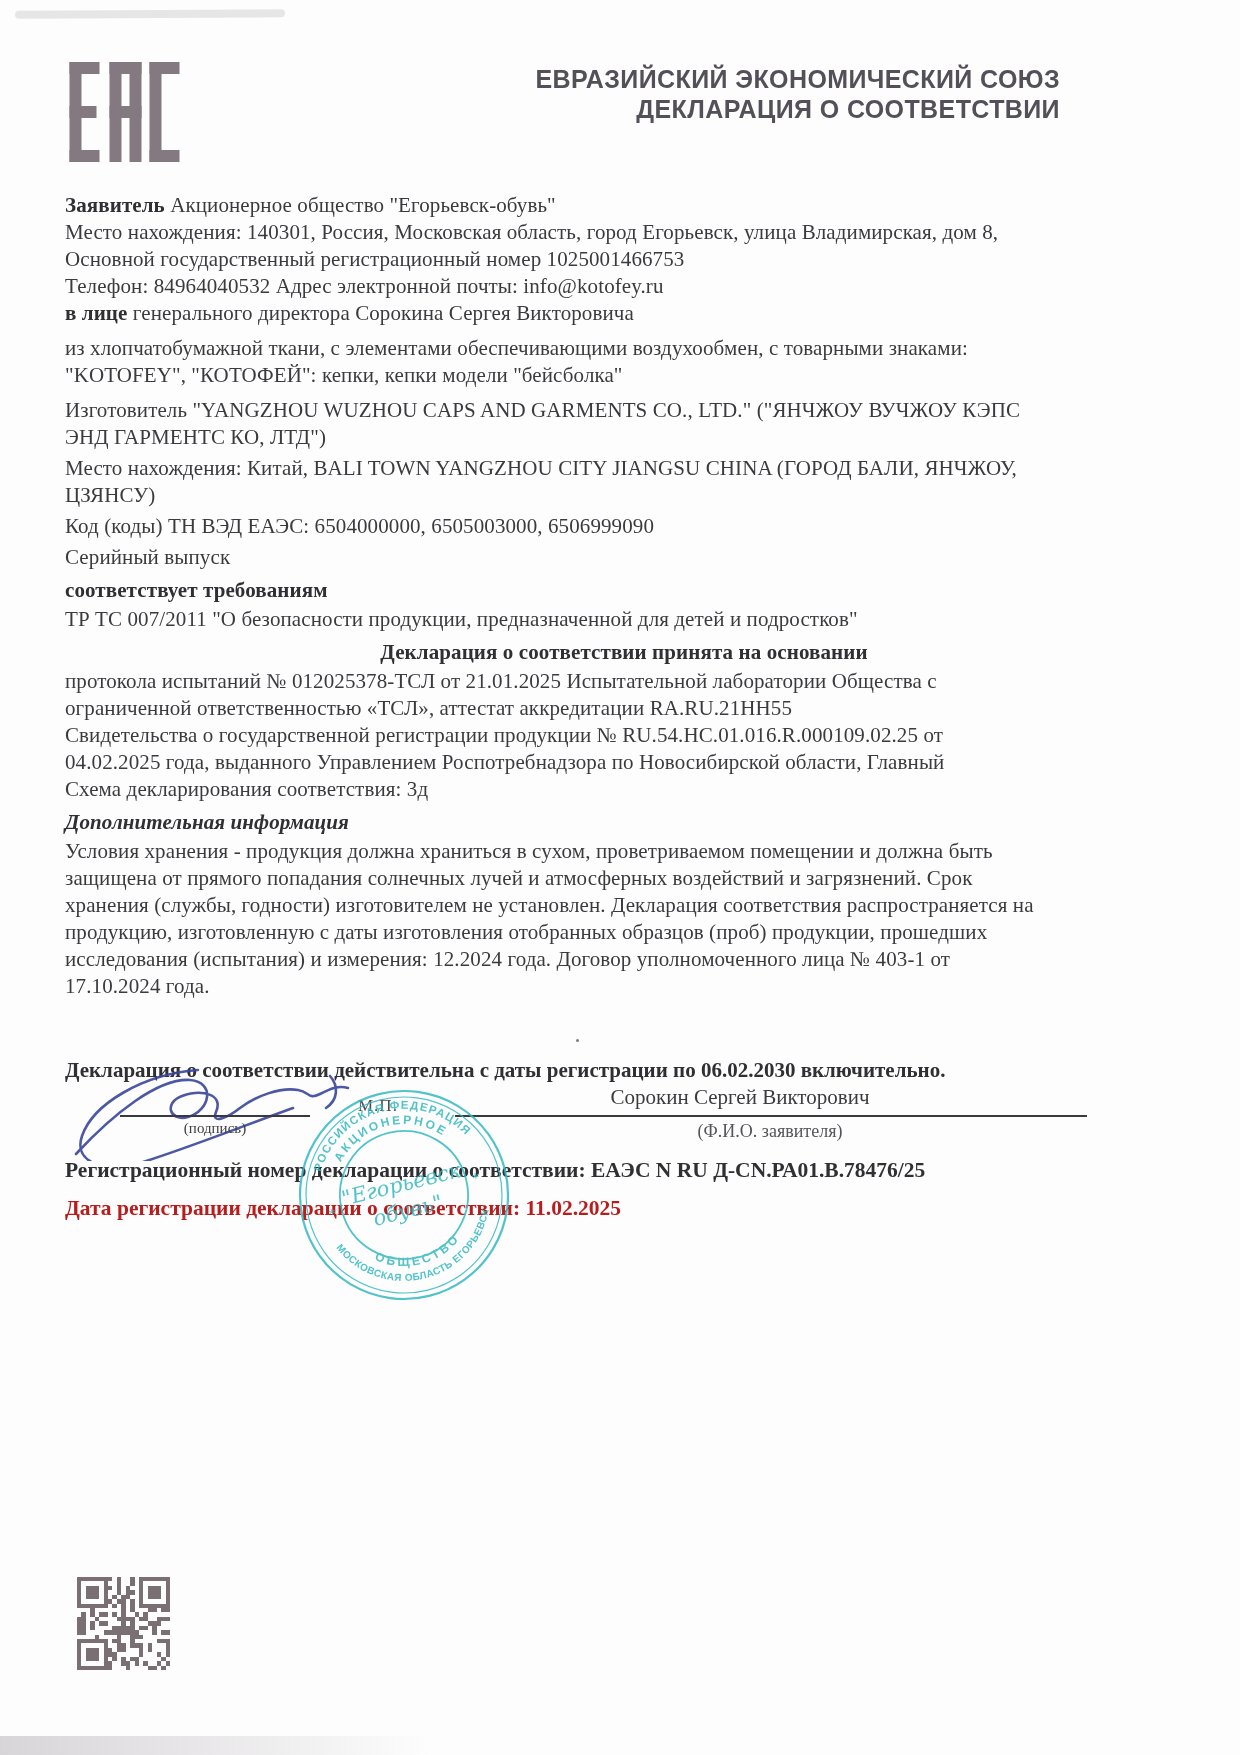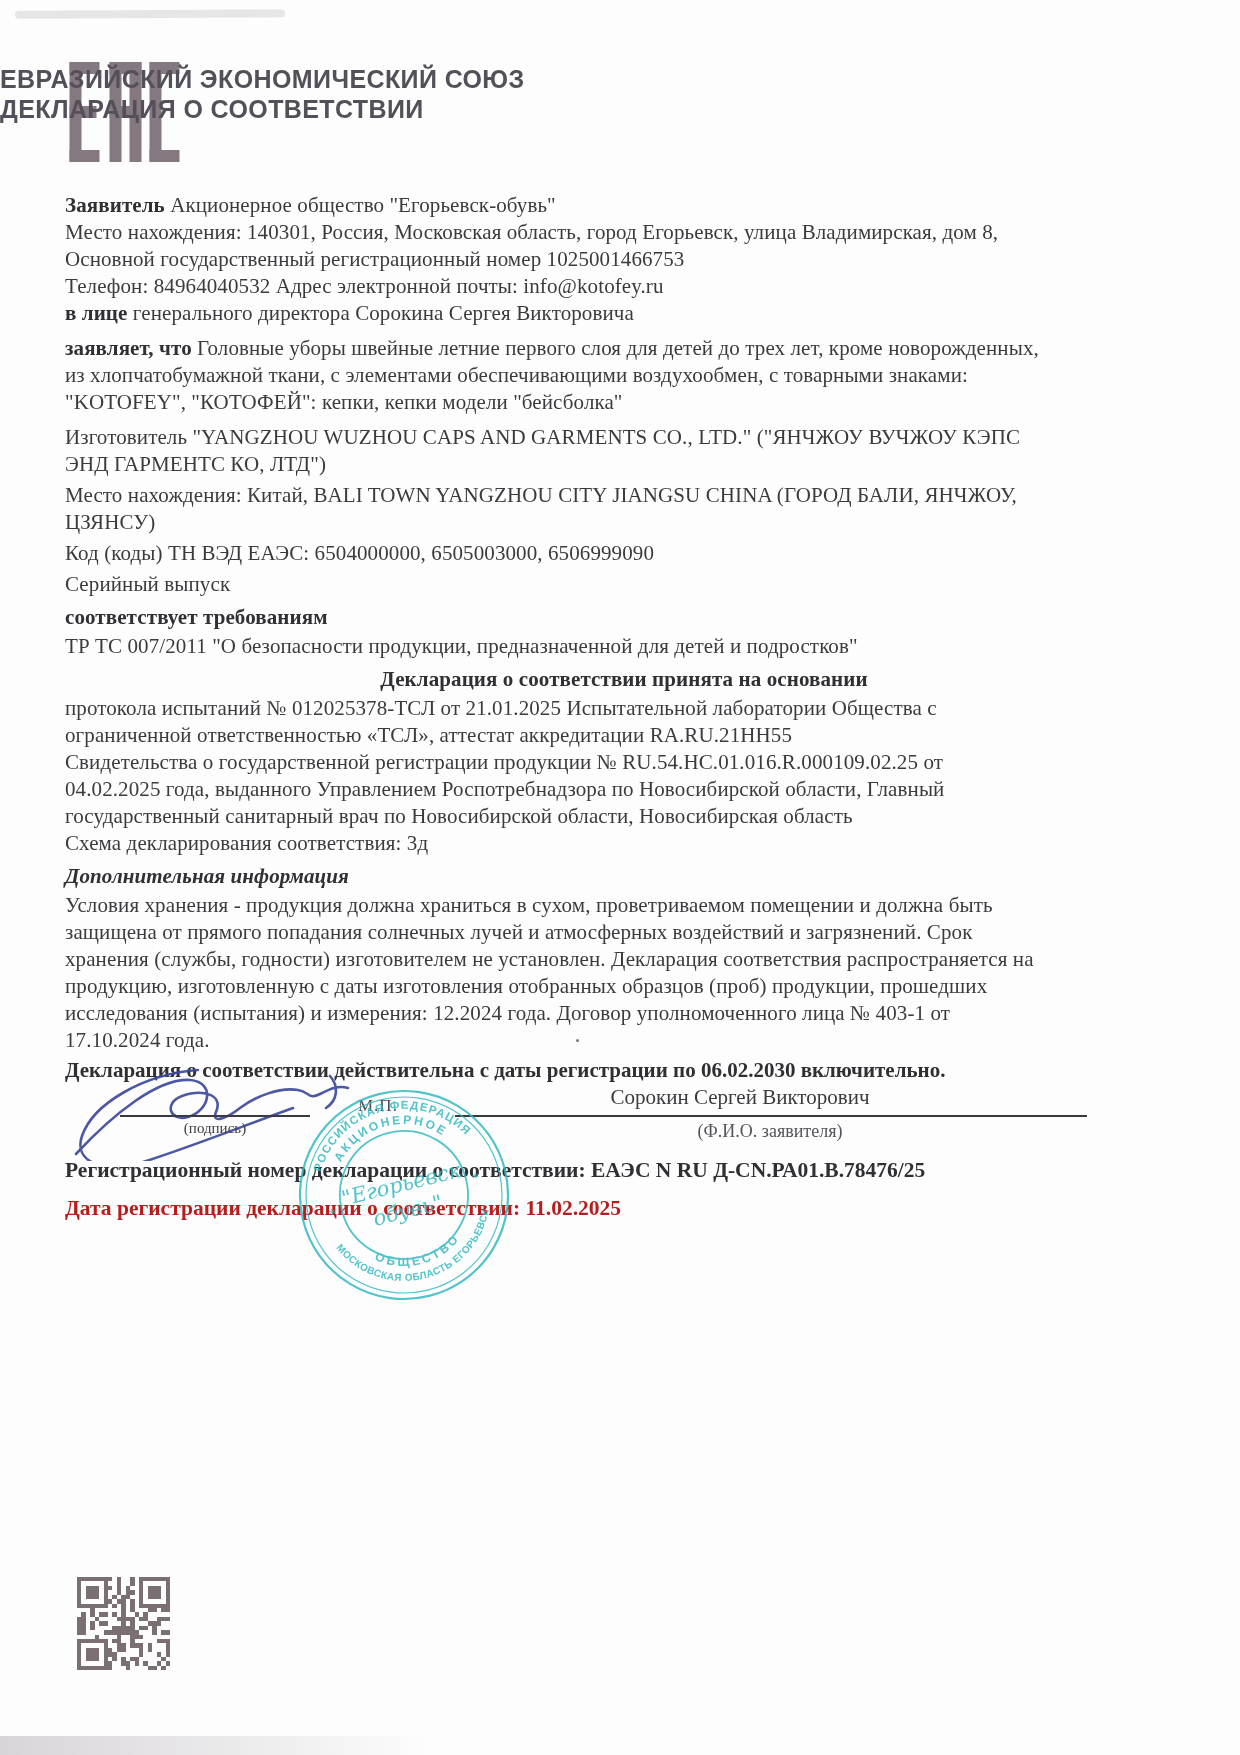--- a/index.html
+++ b/index.html
@@ -10,21 +10,21 @@
   
   .smudge-top{position:absolute;left:15px;top:10px;width:270px;height:8px;background:#d6d3d6;opacity:.55;border-radius:4px;transform:rotate(-.3deg);}
   .smudge-bottom{position:absolute;left:0;top:1736px;width:430px;height:19px;background:linear-gradient(to right,#cbc8cc,#e6e4e6 55%,rgba(230,228,230,0));opacity:.75;}
   .speck{position:absolute;left:576px;top:1039px;width:3px;height:3px;background:#5a585c;border-radius:50%;opacity:.8;}
 
   
   .eac-logo{position:absolute;left:68px;top:62px;}
 
   
   .doc-header{
-    position:absolute;left:0;top:64px;width:1060px;text-align:left;
+    position:absolute;left:0;top:64px;width:1060px;text-align:right;
     font-family:"Liberation Sans","DejaVu Sans",sans-serif;font-weight:bold;
     font-size:25px;line-height:30px;color:#54505a;letter-spacing:.4px;
   }
 
   
   .doc-body{position:absolute;left:65px;top:192px;width:1118px;font-size:21px;letter-spacing:.1px;}
   .doc-body .line{line-height:27px;white-space:nowrap;}
   .doc-body b{color:#302f33;}
 
   .validity{position:absolute;left:65px;top:1058px;width:1100px;font-size:21px;font-weight:bold;color:#302f33;}
@@ -86,21 +86,20 @@
 
   <div class="doc-body">
       <div style="margin-top: 0px;">
         <div class="line"><b>Заявитель</b> Акционерное общество "Егорьевск-обувь"</div>
         <div class="line">Место нахождения: 140301, Россия, Московская область, город Егорьевск, улица Владимирская, дом 8,</div>
         <div class="line">Основной государственный регистрационный номер 1025001466753</div>
         <div class="line">Телефон: 84964040532 Адрес электронной почты: info@kotofey.ru</div>
         <div class="line"><b>в лице</b> генерального директора Сорокина Сергея Викторовича</div>
       </div>
       <div style="margin-top: 8px;">
-        <div class="line"><b>заявляет, что</b> Головные уборы швейные летние первого слоя для детей до трех лет, кроме новорожденных,</div>
         <div class="line">из хлопчатобумажной ткани, с элементами обеспечивающими воздухообмен, с товарными знаками:</div>
         <div class="line">"KOTOFEY", "КОТОФЕЙ": кепки, кепки модели "бейсболка"</div>
       </div>
       <div style="margin-top: 8px;">
         <div class="line">Изготовитель "YANGZHOU WUZHOU CAPS AND GARMENTS CO., LTD." ("ЯНЧЖОУ ВУЧЖОУ КЭПС</div>
         <div class="line">ЭНД ГАРМЕНТС КО, ЛТД")</div>
       </div>
       <div style="margin-top: 4px;">
         <div class="line">Место нахождения: Китай, BALI TOWN YANGZHOU CITY JIANGSU CHINA (ГОРОД БАЛИ, ЯНЧЖОУ,</div>
         <div class="line">ЦЗЯНСУ)</div>
@@ -118,21 +117,20 @@
         <div class="line">ТР ТС 007/2011 "О безопасности продукции, предназначенной для детей и подростков"</div>
       </div>
       <div style="margin-top: 6px; text-align: center;">
         <div class="line"><b>Декларация о соответствии принята на основании</b></div>
       </div>
       <div style="margin-top: 2px;">
         <div class="line">протокола испытаний № 012025378-ТСЛ от 21.01.2025 Испытательной лаборатории Общества с</div>
         <div class="line">ограниченной ответственностью «ТСЛ», аттестат аккредитации RA.RU.21HH55</div>
         <div class="line">Свидетельства о государственной регистрации продукции № RU.54.НС.01.016.R.000109.02.25 от</div>
         <div class="line">04.02.2025 года, выданного Управлением Роспотребнадзора по Новосибирской области, Главный</div>
-        <div class="line">государственный санитарный врач по Новосибирской области, Новосибирская область</div>
         <div class="line">Схема декларирования соответствия: 3д</div>
       </div>
       <div style="margin-top: 6px; font-style: italic;">
         <div class="line"><b>Дополнительная информация</b></div>
       </div>
       <div style="margin-top: 2px;">
         <div class="line">Условия хранения - продукция должна храниться в сухом, проветриваемом помещении и должна быть</div>
         <div class="line">защищена от прямого попадания солнечных лучей и атмосферных воздействий и загрязнений. Срок</div>
         <div class="line">хранения (службы, годности) изготовителем не установлен. Декларация соответствия распространяется на</div>
         <div class="line">продукцию, изготовленную с даты изготовления отобранных образцов (проб) продукции, прошедших</div>

